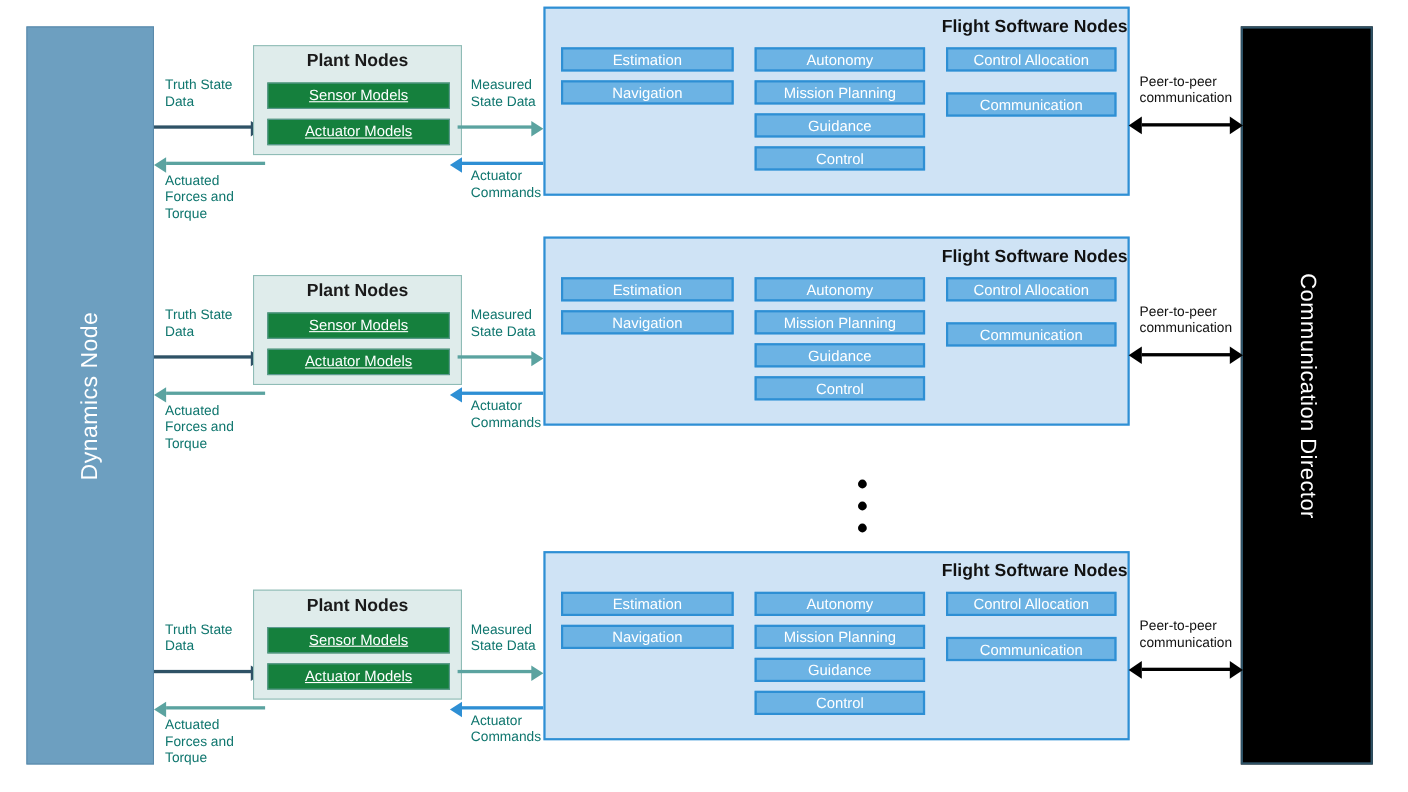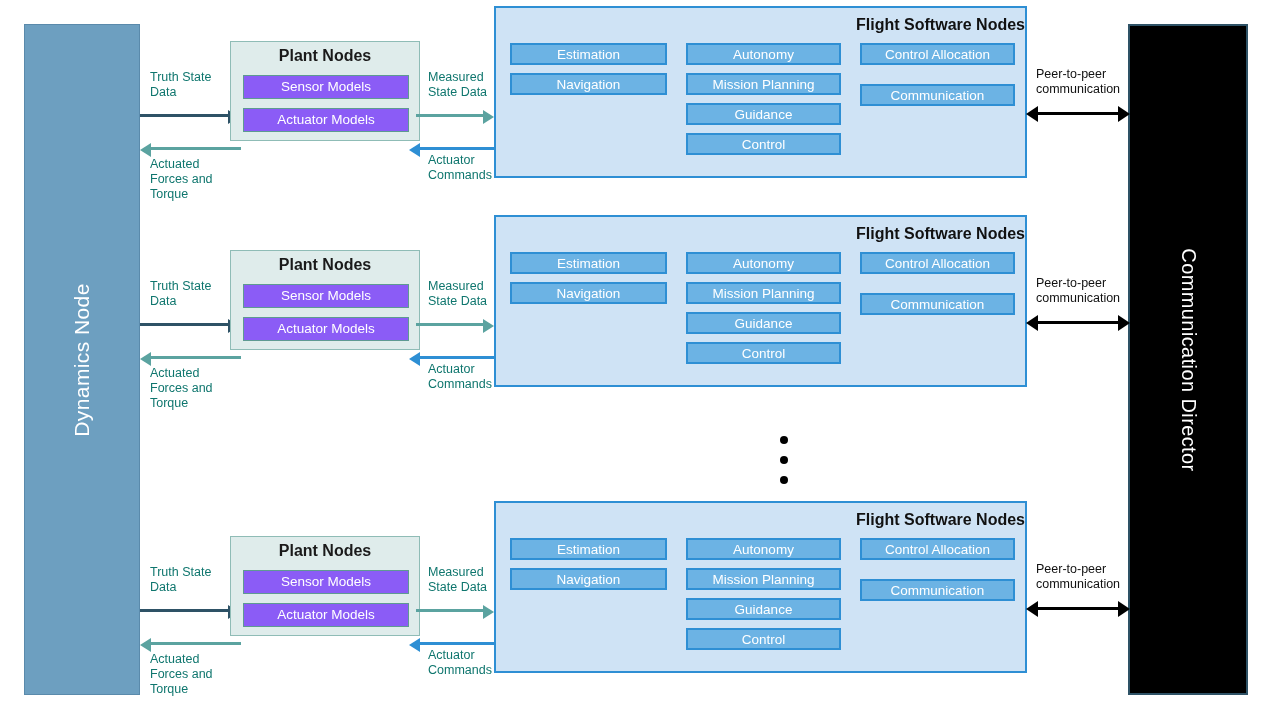--- a/index.html
+++ b/index.html
@@ -90,27 +90,28 @@
     text-align: center;
     font-size: 16px;
     font-weight: bold;
     color: #1a1a1a;
   }
   .plant-sub {
     position: absolute;
     left: 12px;
     width: 166px;
     height: 24px;
-    background: #8b5cf6;
+    background: #15803d;
     border: 1px solid #5e9a92;
     box-sizing: border-box;
     color: #ffffff;
     font-size: 13.5px;
     text-align: center;
     line-height: 22px;
+    text-decoration: underline;
   }
   .plant-sub.sensor { top: 33px; }
   .plant-sub.actuator { top: 66px; }
 
   
   .fsw {
     position: absolute;
     left: 494px;
     top: 6px;
     width: 533px;

